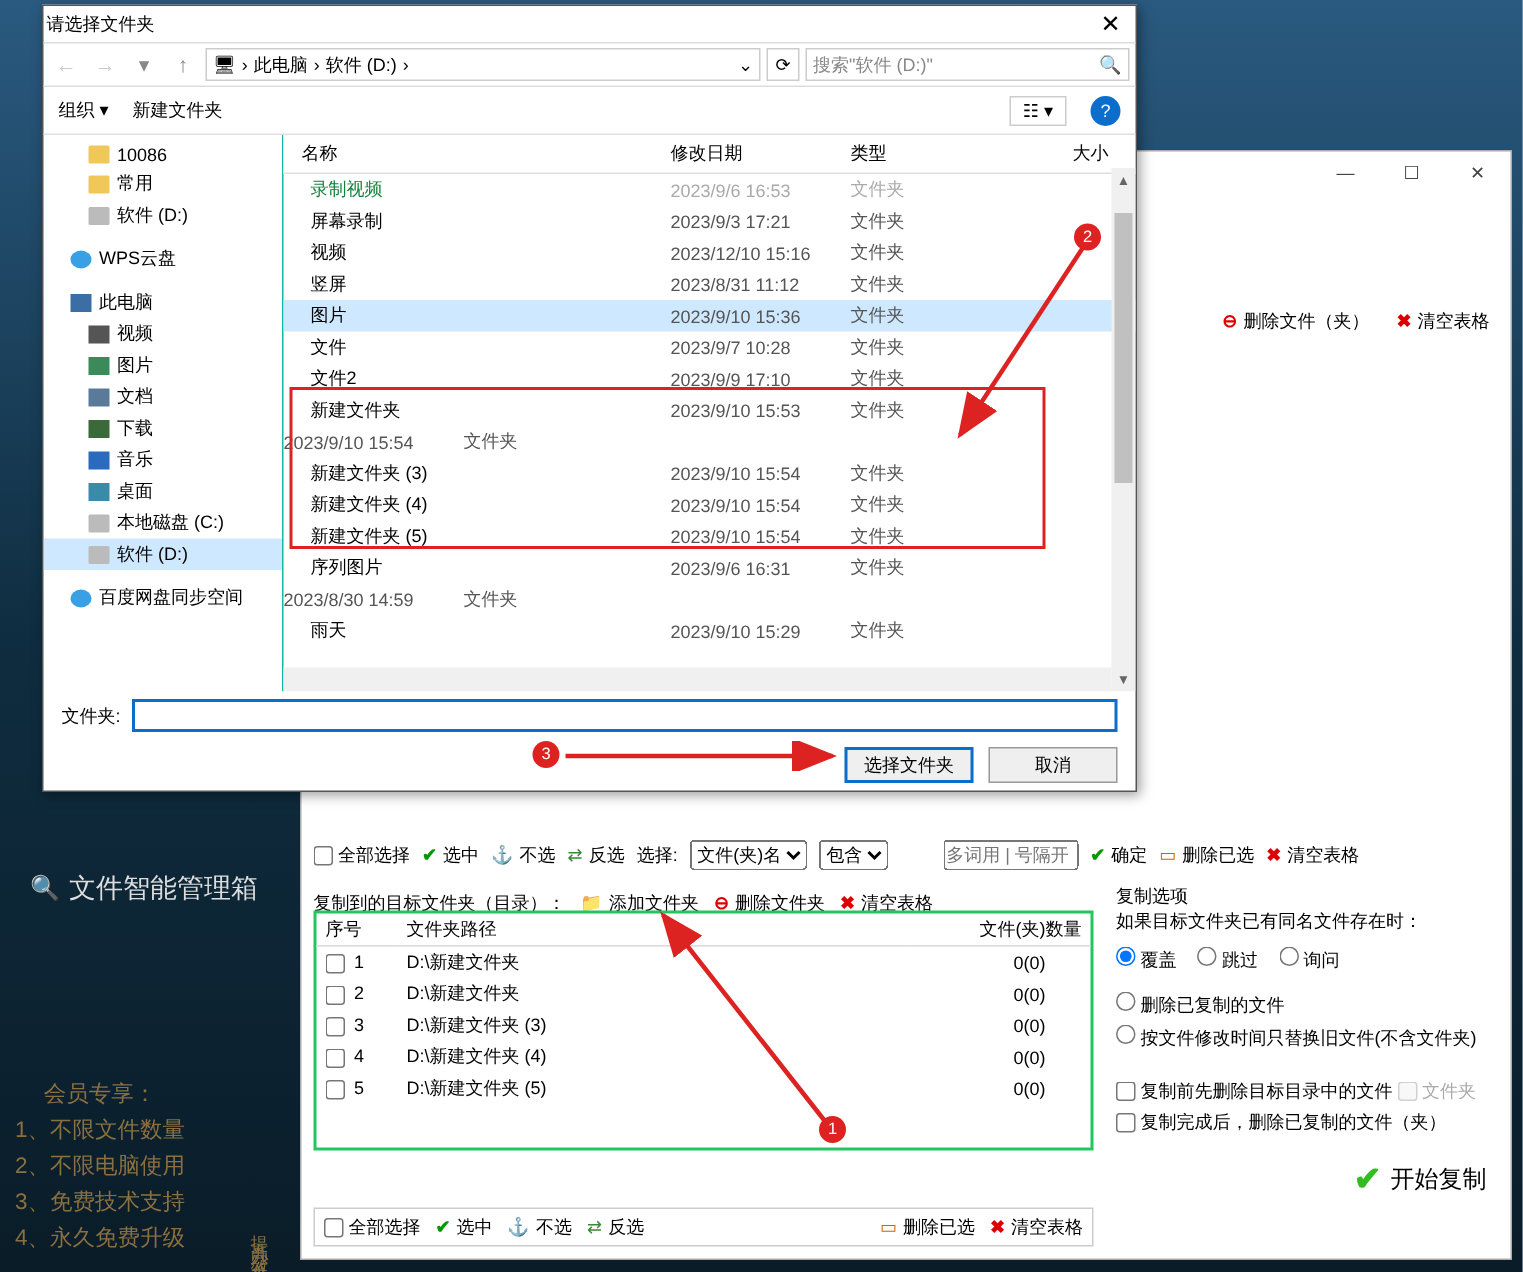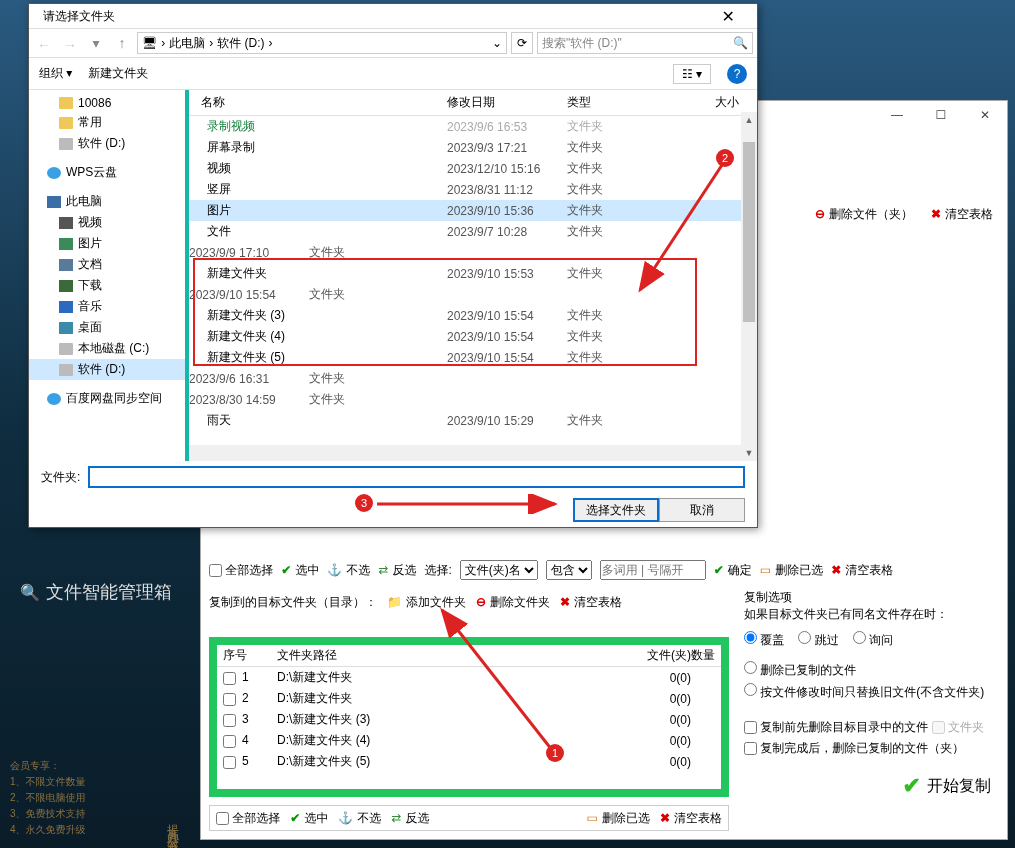--- a/index.html
+++ b/index.html
@@ -5,80 +5,80 @@
 * { box-sizing: border-box; margin: 0; padding: 0; font-family: "Microsoft YaHei", "SimSun", sans-serif; }
 body { width: 1015px; height: 848px; background: #1a4666; position: relative; overflow: hidden; }
 
 
 .desktop { position: absolute; inset: 0; background: linear-gradient(180deg,#2a5a80 0%,#0f2d40 50%,#0a1c28 100%); }
 
 
 .app-title { position: absolute; left: 20px; top: 580px; color: #ddd; font-size: 18px; display: flex; align-items: center; gap: 6px; }
 .app-title .mag { font-size: 16px; }
 
-.member-text { position: absolute; left: 10px; bottom: 10px; color: #8a7040; font-size: 10px; line-height: 1.6; }
+.member-text { position: absolute; left: 10px; bottom: 10px; color: #8a7040; font-size: 15px; line-height: 1.6; text-align: center; }
 .right-col-text { position: absolute; left: 164px; bottom: 10px; color: #8a7040; font-size: 12px; writing-mode: vertical-rl; letter-spacing: 4px; }
 
 
 .app-window { position: absolute; left: 200px; top: 100px; width: 808px; height: 740px; background: #fff; border: 1px solid #aaa; }
 .app-window .titlebar { height: 28px; display: flex; justify-content: flex-end; align-items: center; padding-right: 4px; gap: 8px; }
 .app-window .titlebar .win-btn { width: 36px; height: 22px; display: flex; align-items: center; justify-content: center; font-size: 12px; color: #444; }
 
 
 .app-row1 { position: absolute; top: 100px; left: 0; right: 0; height: 26px; display: flex; align-items: center; gap: 6px; padding: 0 8px; font-size: 12px; }
 .icon-btn { display: inline-flex; align-items: center; gap: 4px; cursor: pointer; }
 .red-x { color: #d00; font-weight: bold; }
 .green-check { color: #090; font-weight: bold; }
 .green-plus { color: #2a8; }
 .anchor { color: #777; }
 .swap { color: #3a8a3a; }
 
 
 .filter-row { position: absolute; top: 455px; left: 8px; right: 8px; height: 28px; display: flex; align-items: center; gap: 8px; font-size: 12px; }
 .filter-row select, .filter-row input[type=text] { font-size: 12px; height: 20px; }
-.filter-row .filter-input { width: 106px; }
+.filter-row .filter-input { width: 90px; margin-left: 29px; }
 
 
 .target-label-row { position: absolute; top: 490px; left: 8px; right: 8px; height: 22px; display: flex; align-items: center; gap: 10px; font-size: 12px; }
-.target-table { position: absolute; top: 536px; left: 8px; width: 520px; height: 160px; border: 8px solid #22c55e; font-size: 12px; }
+.target-table { position: absolute; top: 506px; left: 8px; width: 520px; height: 160px; border: 2px solid #22c55e; font-size: 12px; }
 .target-table table { width: 100%; border-collapse: collapse; }
 .target-table th { text-align: left; font-weight: normal; padding: 2px 6px; border-bottom: 1px solid #ddd; }
 .target-table td { padding: 2px 6px; }
 .target-table td.cnt { text-align: right; padding-right: 30px; }
 .target-table input[type=checkbox] { margin-right: 6px; }
 
 .copy-options { position: absolute; top: 488px; right: 8px; width: 255px; font-size: 12px; }
 .copy-options .title { margin-bottom: 0; }
 .copy-options .radio-row { display: flex; gap: 14px; margin: 4px 0 8px 0; }
 .copy-options label { display: block; margin: 4px 0; }
 .copy-options .disabled { color: #aaa; }
 
 .start-btn { position: absolute; right: 16px; bottom: 40px; display: flex; align-items: center; gap: 6px; font-size: 16px; }
 .start-btn .check { color: #3b2; font-size: 22px; font-weight: bold; }
 
 .bottom-filter { position: absolute; left: 8px; bottom: 8px; width: 520px; height: 26px; border: 1px solid #ccc; display: flex; align-items: center; gap: 10px; font-size: 12px; padding: 0 6px; }
 
 
 .dialog { position: absolute; left: 28px; top: 3px; width: 730px; height: 525px; background: #fff; border: 1px solid #555; box-shadow: 2px 2px 8px rgba(0,0,0,0.4); display: flex; flex-direction: column; font-size: 12px; }
-.dialog .dlg-title { height: 24px; display: flex; align-items: center; justify-content: space-between; padding: 0 14px; }
+.dialog .dlg-title { height: 24px; display: flex; align-items: center; justify-content: space-between; padding: 0 2px; }
 .dialog .dlg-title .close-x { font-size: 16px; padding: 0 8px; }
 .dialog .dlg-nav { height: 30px; border-top: 1px solid #ddd; border-bottom: 1px solid #ddd; display: flex; align-items: center; padding: 0 4px; gap: 4px; }
 .dialog .nav-arrow { width: 22px; text-align: center; color: #888; font-size: 14px; }
 .dialog .nav-arrow.disabled { color: #ccc; }
 .dialog .breadcrumb { flex: 0 0 370px; height: 22px; border: 1px solid #ccc; display: flex; align-items: center; padding: 0 4px; gap: 4px; }
 .dialog .breadcrumb .drop { margin-left: auto; }
 .dialog .refresh { width: 22px; height: 22px; border: 1px solid #ccc; display: flex; align-items: center; justify-content: center; }
 .dialog .search { flex: 1; height: 22px; border: 1px solid #ccc; padding: 0 4px; color: #888; display: flex; align-items: center; }
 .dialog .dlg-toolbar { height: 32px; display: flex; align-items: center; padding: 0 10px; gap: 16px; border-bottom: 1px solid #e0e0e0; }
 .dialog .dlg-toolbar .sp { flex: 1; }
 .dialog .dlg-toolbar .view-btn { border: 1px solid #ccc; padding: 2px 8px; }
 .dialog .dlg-toolbar .help { width: 20px; height: 20px; border-radius: 50%; background: #0b6dcc; color: #fff; display: flex; align-items: center; justify-content: center; font-size: 12px; }
 
 .dialog .dlg-body { flex: 1; display: flex; overflow: hidden; }
-.dialog .tree { width: 160px; border-right: 4px solid #14b8a6; padding: 4px 0; overflow: hidden; }
+.dialog .tree { width: 160px; border-right: 1px solid #14b8a6; padding: 4px 0; overflow: hidden; }
 .dialog .tree .node { display: flex; align-items: center; gap: 5px; padding: 2px 6px 2px 18px; white-space: nowrap; }
 .dialog .tree .node.lvl1 { padding-left: 30px; }
 .dialog .tree .node.sel { background: #cde8ff; }
 .dialog .tree .ico { width: 14px; height: 12px; display: inline-block; }
 .ico.folder { background: #f0c85a; border-radius: 1px; }
 .ico.disk { background: #bbb; border-radius: 1px; }
 .ico.pc { background: #3a6ea5; }
 .ico.cloud { background: #3aa0e5; border-radius: 50%; width: 12px; height: 10px; }
 .ico.video { background: #555; }
 .ico.pic { background: #3a8a5a; }
@@ -101,21 +101,21 @@
 .dialog .list .row .c-date { flex: 0 0 120px; color: #555; }
 .dialog .list .row .c-type { flex: 0 0 90px; color: #555; }
 .dialog .list .scrollbar { position: absolute; right: 0; top: 22px; bottom: 0; width: 16px; background: #f0f0f0; }
 .dialog .list .scrollbar .thumb { position: absolute; left: 2px; right: 2px; top: 30px; height: 180px; background: #c0c0c0; }
 .dialog .list .scrollbar .arr { position: absolute; left: 0; right: 0; height: 16px; text-align: center; color: #666; font-size: 9px; line-height: 16px; }
 .horiz-sb { height: 16px; background: #f0f0f0; position: relative; margin-right: 16px; }
 
 .dialog .dlg-bottom { padding: 5px 12px; }
 .dialog .folder-row { display: flex; align-items: center; gap: 8px; margin-bottom: 10px; }
 .dialog .folder-row input { flex: 1; height: 22px; border: 2px solid #0b6dcc; padding: 0 4px; }
-.dialog .btn-row { display: flex; justify-content: flex-end; gap: 0; align-items: center; position: relative; }
+.dialog .btn-row { display: flex; justify-content: flex-end; gap: 10px; align-items: center; position: relative; }
 .dialog .btn-row button { width: 86px; height: 24px; border: 1px solid #999; background: #efefef; font-size: 12px; }
 .dialog .btn-row button.primary { border: 2px solid #0b6dcc; }
 
 
 .marker { position: absolute; width: 18px; height: 18px; border-radius: 50%; background: #d22; color: #fff; font-size: 11px; display: flex; align-items: center; justify-content: center; pointer-events: none; z-index: 50; }
 svg.arrow { position: absolute; pointer-events: none; z-index: 49; }
 
 input[type=checkbox] { vertical-align: middle; }
 </style>
 </head>
@@ -432,20 +432,24 @@
           </div>
           <div class="row">
             <div class="c-name">
               <span class="ico folder"></span>
               <span>文件</span>
             </div>
             <div class="c-date">2023/9/7 10:28</div>
             <div class="c-type">文件夹</div>
           </div>
           <div class="row">
+            <div class="c-name">
+              <span class="ico folder"></span>
+              <span>文件2</span>
+            </div>
             <div class="c-date">2023/9/9 17:10</div>
             <div class="c-type">文件夹</div>
           </div>
           <div class="row">
             <div class="c-name">
               <span class="ico folder"></span>
               <span>新建文件夹</span>
             </div>
             <div class="c-date">2023/9/10 15:53</div>
             <div class="c-type">文件夹</div>
@@ -472,20 +476,24 @@
           </div>
           <div class="row">
             <div class="c-name">
               <span class="ico folder"></span>
               <span>新建文件夹 (5)</span>
             </div>
             <div class="c-date">2023/9/10 15:54</div>
             <div class="c-type">文件夹</div>
           </div>
           <div class="row">
+            <div class="c-name">
+              <span class="ico folder"></span>
+              <span>序列图片</span>
+            </div>
             <div class="c-date">2023/9/6 16:31</div>
             <div class="c-type">文件夹</div>
           </div>
           <div class="row">
             <div class="c-date">2023/8/30 14:59</div>
             <div class="c-type">文件夹</div>
           </div>
           <div class="row">
             <div class="c-name">
               <span class="ico folder"></span>

